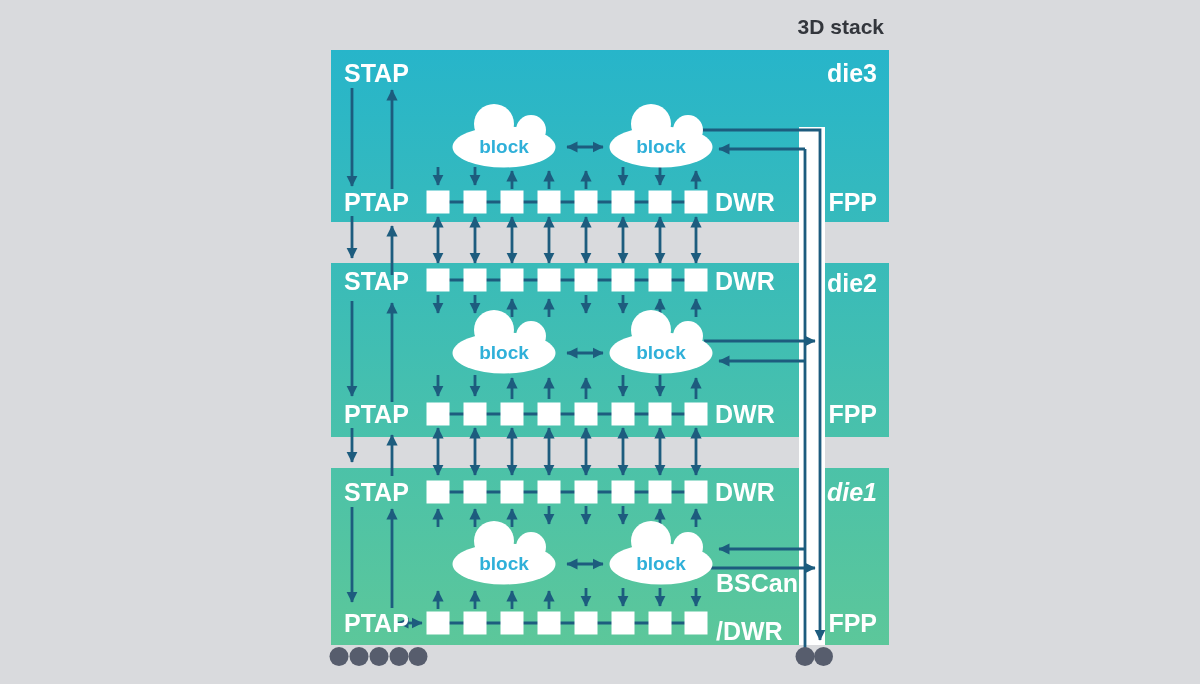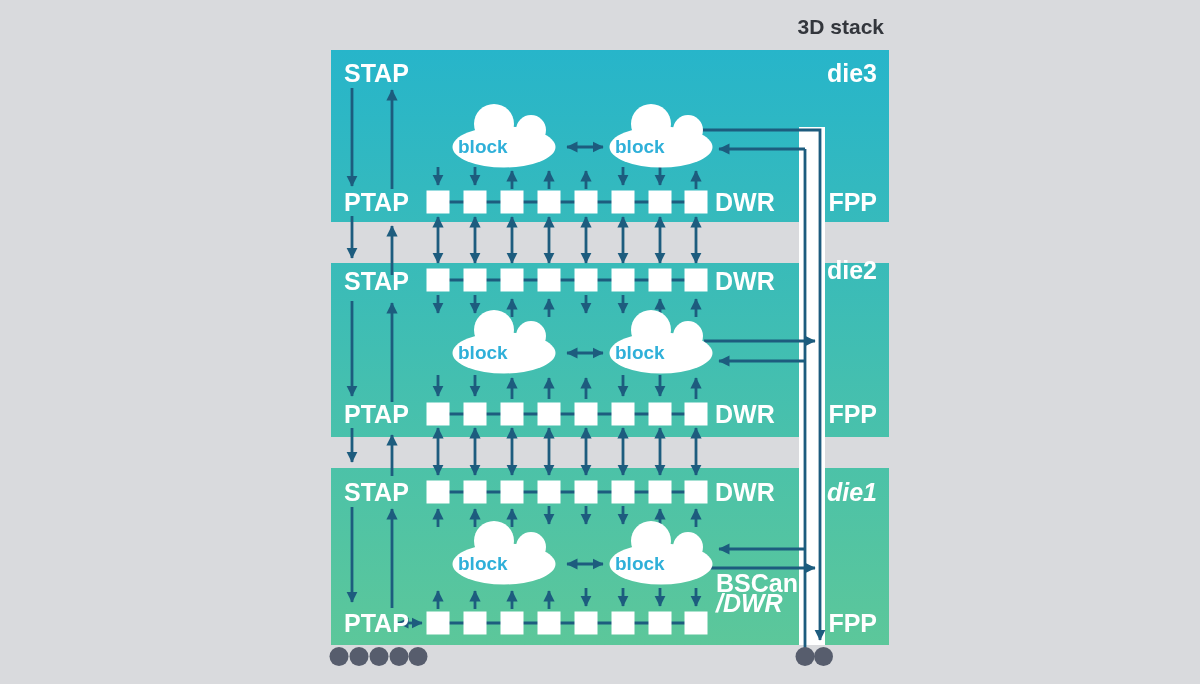--- a/index.html
+++ b/index.html
@@ -12,21 +12,21 @@
   svg.overlay{position:absolute;left:0;top:0;}
   .w{stroke:var(--wire,#1d5c7e);stroke-width:2.8;fill:none;}
   .ae{marker-end:url(#ah);} .as{marker-start:url(#ah);}
   .cell{fill:#ffffff;}
   .cloud{fill:#ffffff;}
   .pad{fill:var(--pad,#575d6d);}
   .chan{fill:#ffffff;}
   .lbl{position:absolute;color:#ffffff;font-weight:bold;font-size:25px;height:22px;
        line-height:22px;white-space:nowrap;}
   .lbl.r{right:323px;}
-  .blk{position:absolute;width:92px;color:var(--block_text,#2fb0d9);
+  .blk{position:absolute;width:92px;text-align:center;color:var(--block_text,#2fb0d9);
        font-weight:bold;font-size:19px;height:22px;line-height:22px;}
   .title{position:absolute;right:316px;top:15px;font-size:21px;font-weight:bold;
          color:var(--title_text,#33363c);}
 </style>
 </head>
 <body>
 
 <div class="stage">
 
   <div class="band band3"></div>
@@ -261,30 +261,30 @@
   <div class="lbl" style="left:344px;top:62px;">STAP</div>
   <div class="lbl r" style="top:62px;margin-left:34px;">die3</div>
   <div class="lbl" style="left:344px;top:191px;">PTAP</div>
   <div class="lbl" style="left:715px;top:191px;">DWR</div>
   <div class="lbl r" style="top:191px;">FPP</div>
   <div class="blk" style="left:458px;top:136px;">block</div>
   <div class="blk" style="left:615px;top:136px;">block</div>
 
   <div class="lbl" style="left:344px;top:270px;">STAP</div>
   <div class="lbl" style="left:715px;top:270px;">DWR</div>
-  <div class="lbl r" style="top:259px;">die2</div>
+  <div class="lbl r" style="top:272px;">die2</div>
   <div class="lbl" style="left:344px;top:403px;">PTAP</div>
   <div class="lbl" style="left:715px;top:403px;">DWR</div>
   <div class="lbl r" style="top:403px;">FPP</div>
   <div class="blk" style="left:458px;top:342px;">block</div>
   <div class="blk" style="left:615px;top:342px;">block</div>
 
   <div class="lbl" style="left:344px;top:481px;">STAP</div>
   <div class="lbl" style="left:715px;top:481px;">DWR</div>
   <div class="lbl r" style="top:481px;font-style:italic;">die1</div>
   <div class="lbl" style="left:344px;top:612px;">PTAP</div>
   <div class="lbl" style="left:716px;top:572px;">BSCan</div>
-  <div class="lbl" style="left:716px;top:592px;font-style:italic;">/DWR</div>
+  <div class="lbl" style="left:716px;top:620px;">/DWR</div>
   <div class="lbl r" style="top:612px;">FPP</div>
   <div class="blk" style="left:458px;top:553px;">block</div>
   <div class="blk" style="left:615px;top:553px;">block</div>
 
 </div>
 
 </body></html>

